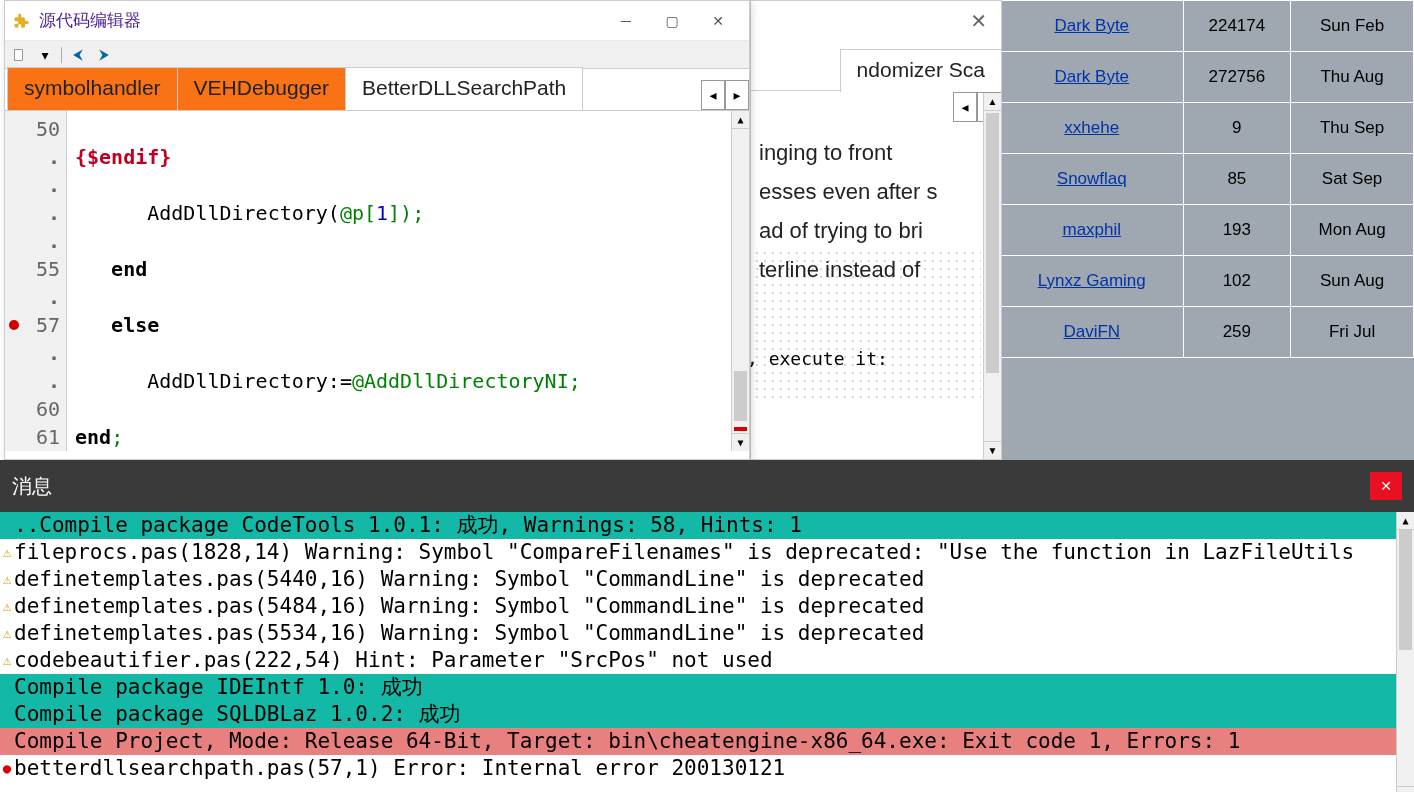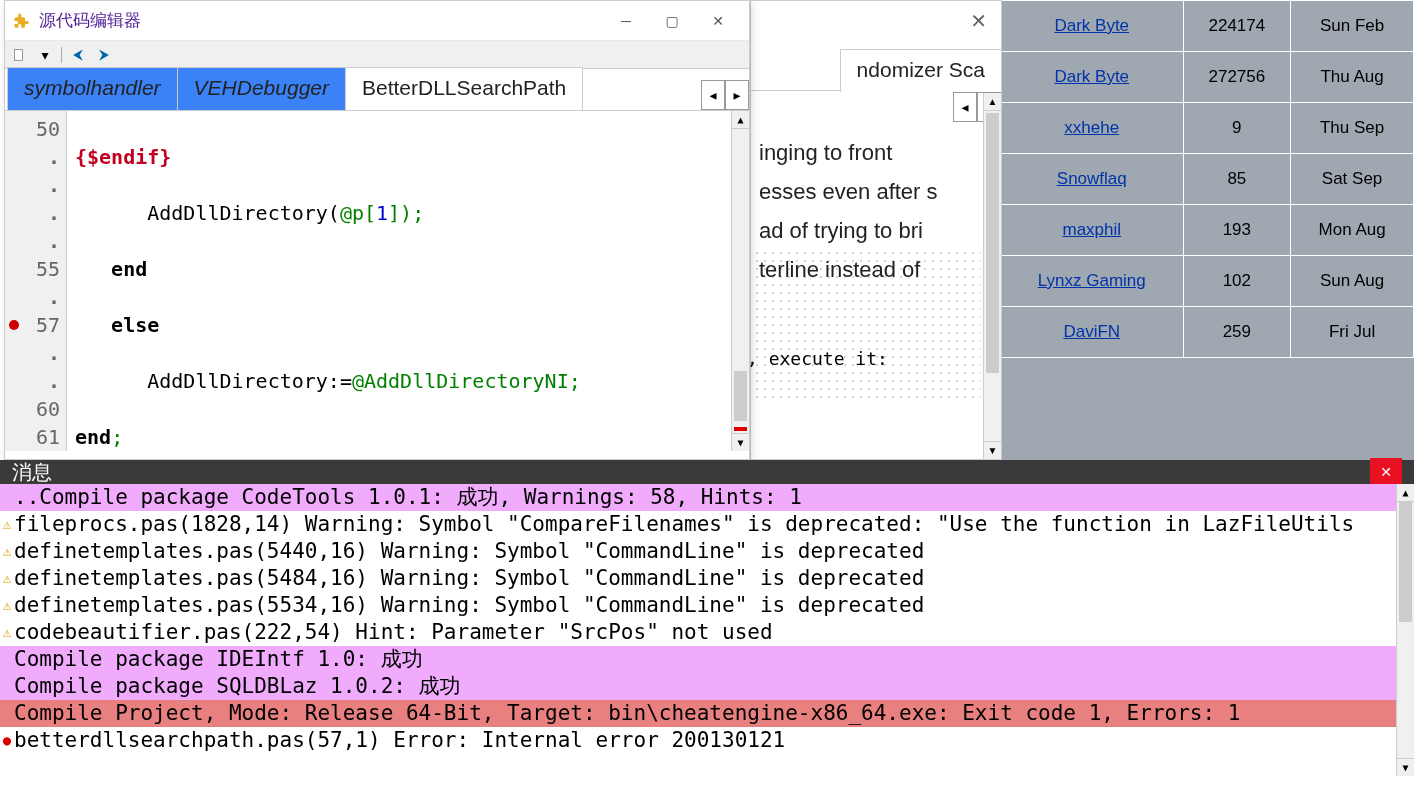--- a/index.html
+++ b/index.html
@@ -18,21 +18,21 @@
 .title-text { flex: 1; color: #4c1d95; font-size: 17px; }
 .win-controls { display: flex; }
 .win-btn { width: 46px; height: 32px; display: flex; align-items: center; justify-content: center; color: #555; cursor: pointer; }
 
 .toolbar { height: 28px; background: #f0f0f0; border-bottom: 1px solid #ccc; display: flex; align-items: center; padding: 0 4px; gap: 6px; }
 .tb-btn { width: 20px; height: 20px; display:flex; align-items:center; justify-content:center; }
 
 .tabs { height: 42px; display: flex; align-items: flex-end; border-bottom: 1px solid #ccc; padding-left: 2px; }
 .tab { padding: 8px 16px 10px; border: 1px solid #ccc; border-bottom: none; margin-right: -1px; font-size: 21px; color: #222; cursor: pointer; background: #fff; }
 .tab.active { background: #fff; position: relative; z-index: 1; }
-.tab:not(.active) { background: #3b82f6; font-style: italic; }
+.tab:not(.active) { background: #f97316; }
 .tab-nav { margin-left: auto; display: flex; }
 .tab-nav-btn { width: 24px; height: 30px; border: 1px solid #999; display:flex; align-items:center; justify-content:center; background:#fff; }
 
 .editor { display: flex; height: 340px; font-family: Consolas, monospace; font-size: 20px; }
 .gutter { width: 62px; background: #f0f0f0; border-right: 1px solid #ccc; text-align: right; padding: 4px 6px 0 0; color: #666; line-height: 28px; position:relative; }
 .gutter .dot { color:#666; font-weight:bold; }
 .gutter .bp { position:absolute; left:4px; width:10px; height:10px; background:#c00; border-radius:50%; margin-top:9px; }
 .code { flex: 1; padding: 4px 0 0 8px; line-height: 28px; position:relative; white-space:pre; overflow:hidden; }
 .kw { color: #000; font-weight: bold; }
 .dir { color: #c00020; font-weight: bold; }
@@ -48,28 +48,28 @@
 
 .snippet-window { position: absolute; left: 750px; top: 0; width: 252px; height: 460px; background: #fff; border: 1px solid #ccc; z-index: 1; }
 .snippet-close { position:absolute; right:14px; top:8px; font-size:20px; color:#666; }
 .snippet-tabs { height:42px; margin-top:48px; display:flex; align-items:flex-end; padding-left:2px; border-bottom:1px solid #ccc;flex-direction:column; }
 .snippet-text { position:absolute; top:128px; left:0; right:20px; padding:4px 8px; font-size:22px; line-height:39px; color:#222; }
 .snippet-dots { position:absolute; bottom:60px; left:-6px; right:20px; height:150px; background-image: radial-gradient(#888 1px, transparent 1px); background-size: 8px 8px; opacity:0.35; z-index:-1; }
 .snippet-code { font-family: Consolas, monospace; position:absolute; bottom:90px; left:-4px; font-size:18px; }
 
 
 .messages { position: absolute; left: 0; top: 460px; right: 0; bottom: 0; z-index: 5; background:#fff; }
-.msg-header { height: 24px; background: #3a3a3a; color: #fff; display: flex; align-items: center; padding: 0 12px; font-size: 20px; }
+.msg-header { height: 52px; background: #3a3a3a; color: #fff; display: flex; align-items: center; padding: 0 12px; font-size: 20px; }
 .msg-close { margin-left:auto; background:#e81123; width:32px; height:28px; display:flex;align-items:center;justify-content:center; font-size:14px; color:#fff; }
 .msg-body { height: calc(100% - 40px); font-family: Consolas, monospace; font-size: 21px; line-height: 27px; overflow:hidden; position:relative; }
 .msg-body .row { white-space:pre; display:flex; }
 .msg-body .ico { width:14px; text-align:center; font-size:14px; display:inline-block; }
 .msg-body .warn .ico::before { content:"⚠"; color:#d9a400; }
 .msg-body .err .ico::before { content:"●"; color:#d00; }
-.bg-green { background:#f0abfc; }
+.bg-green { background:#14b8a6; }
 .bg-red { background:#e88080; }
 .msg-scroll { position:absolute; right:0; top:0; width:18px; height:100%; background:#f0f0f0; border-left:1px solid #ccc; }
 .msg-scroll .arrow { height:18px; display:flex;align-items:center;justify-content:center; font-size:10px; border-bottom:1px solid #ccc;}
 .msg-scroll .arrow.bot{ position:absolute; bottom:0; width:100%; border-top:1px solid #ccc; border-bottom:none;}
 .msg-scroll .thumb { position:absolute; left:2px; right:2px; top:18px; height:120px; background:#ccc; }
 </style>
 </head>
 <body>
 
 <div class="forum-bg">

